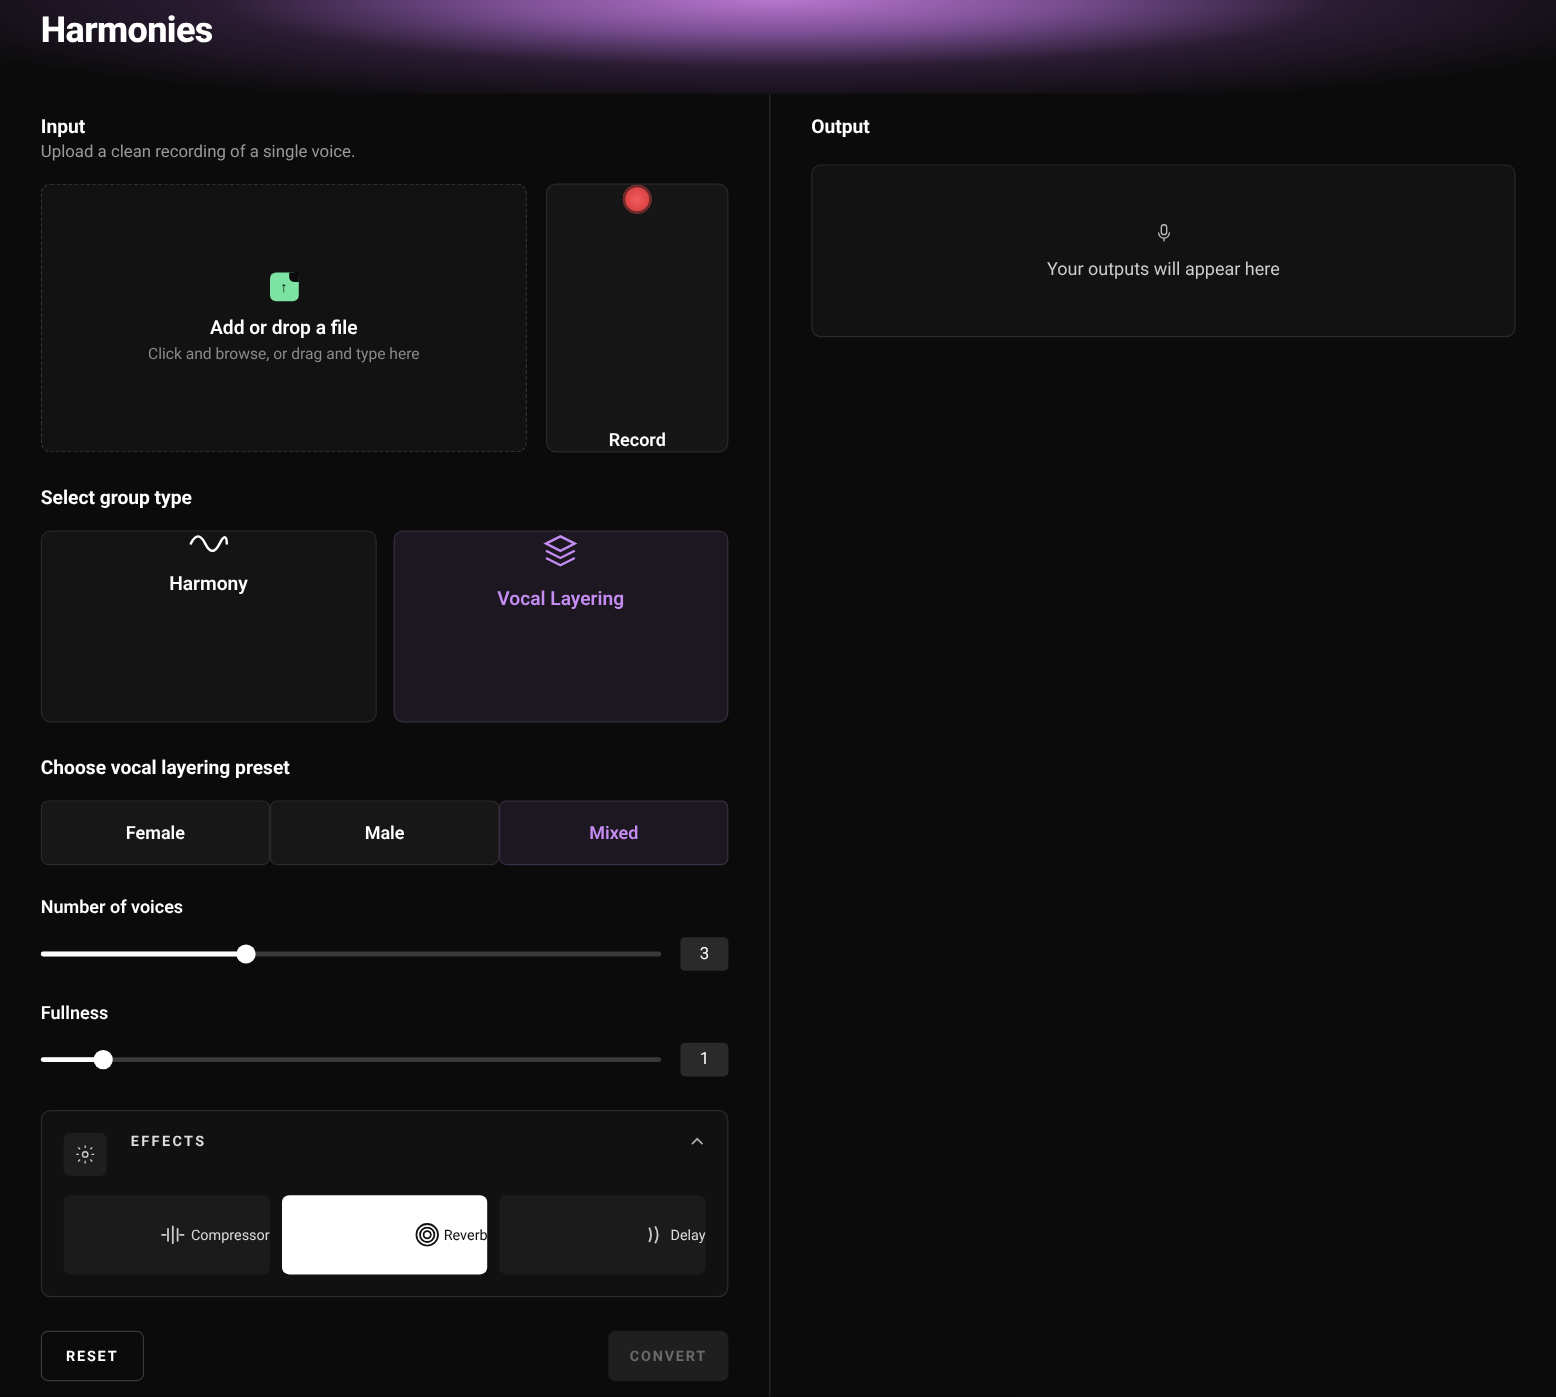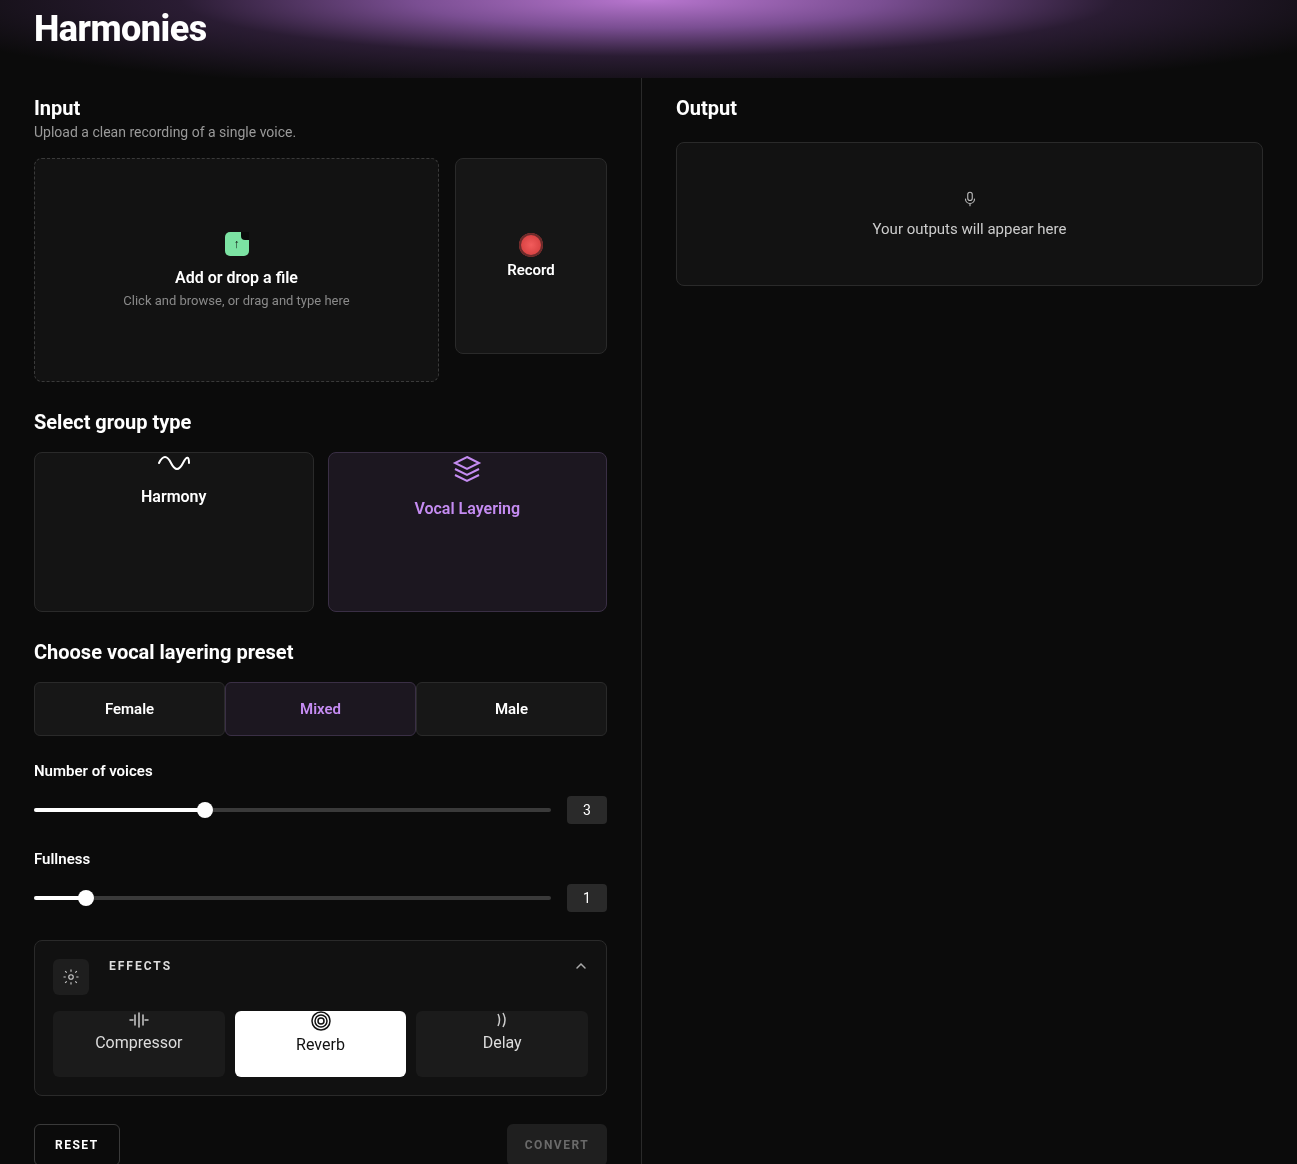--- a/index.html
+++ b/index.html
@@ -14,40 +14,40 @@
   }
   .header {
     height: 78px;
     width: 100%;
     background: radial-gradient(ellipse 60% 120% at 50% 0%, #b876cf 0%, #7a4e92 30%, #2a1c33 60%, #0b0b0b 100%);
     display: flex;
     align-items: flex-start;
     padding: 8px 34px 0;
   }
   .brand {
-    font-size: 36px;
+    font-size: 30px;
     font-weight: 800;
     letter-spacing: -0.5px;
     color: #fff;
   }
   .content {
     display: flex;
     height: calc(100% - 78px);
   }
   .left {
     width: 642px;
     border-right: 1px solid #2a2a2a;
     padding: 18px 34px 24px;
   }
   .right {
     flex: 1;
     padding: 18px 34px 24px;
   }
   h2.section-title {
-    font-size: 20px;
+    font-size: 16px;
     font-weight: 700;
     color: #fff;
     margin-bottom: 4px;
   }
   .subtext {
     font-size: 14px;
     color: #9a9a9a;
     margin-bottom: 18px;
   }
   .row { display: flex; gap: 16px; }
@@ -86,28 +86,28 @@
     align-items: center;
     justify-content: center;
     font-size: 12px;
     color: #0b0b0b;
     font-weight: 900;
   }
   .dropzone .t1 { font-size: 16px; font-weight: 600; color: #fff; margin-top: 6px;}
   .dropzone .t2 { font-size: 13px; color: #8a8a8a; }
   .record-box {
     width: 152px;
-    height: 196px;
+    height: 224px;
     border: 1px solid #2a2a2a;
     border-radius: 8px;
     background: #161616;
     display: flex;
     flex-direction: column;
     align-items: center;
-    justify-content: center;
+    justify-content: space-between;
     gap: 4px;
     cursor: pointer;
   }
   .record-circle {
     width: 24px; height: 24px;
     border-radius: 50%;
     background: radial-gradient(circle at center, #f25c5c 0%, #d94343 60%, #a02f2f 100%);
     box-shadow: 0 0 0 2px #6b2b2b inset;
   }
   .record-box .lbl { font-size: 15px; font-weight: 600; color: #fff; }
@@ -220,25 +220,24 @@
     color: #ddd;
   }
   .chev { margin-left: auto; color: #aaa; }
   .effects-row { display: flex; gap: 10px; }
   .effect-card {
     flex: 1;
     height: 66px;
     background: #1b1b1b;
     border-radius: 6px;
     display: flex;
-    flex-direction: column;
-    align-items: center;
-    justify-content: flex-start;
+    align-items: center;
+    justify-content: flex-end;
     gap: 4px;
-    font-size: 16px;
+    font-size: 12px;
     color: #ddd;
     cursor: pointer;
   }
   .effect-card.active {
     background: #fff;
     color: #111;
   }
   .action-row {
     margin-top: 28px;
     display: flex;
@@ -323,25 +322,25 @@
         </svg>
         <span>Vocal Layering</span>
       </div>
     </div>
 
     <h2 class="section-title section-gap">Choose vocal layering preset</h2>
     <div class="preset-row">
       <div class="preset-btn">
         <span>Female</span>
       </div>
+      <div class="preset-btn">
+        <span>Male</span>
+      </div>
       <div class="preset-btn selected">
         <span>Mixed</span>
-      </div>
-      <div class="preset-btn">
-        <span>Male</span>
       </div>
     </div>
 
     <div class="slider-block">
       <div class="slider-label">Number of voices</div>
       <div class="slider-row">
         <div class="slider-track">
           <div class="slider-fill" style="width:33%"></div>
           <div class="slider-thumb" style="left:33%"></div>
         </div>

